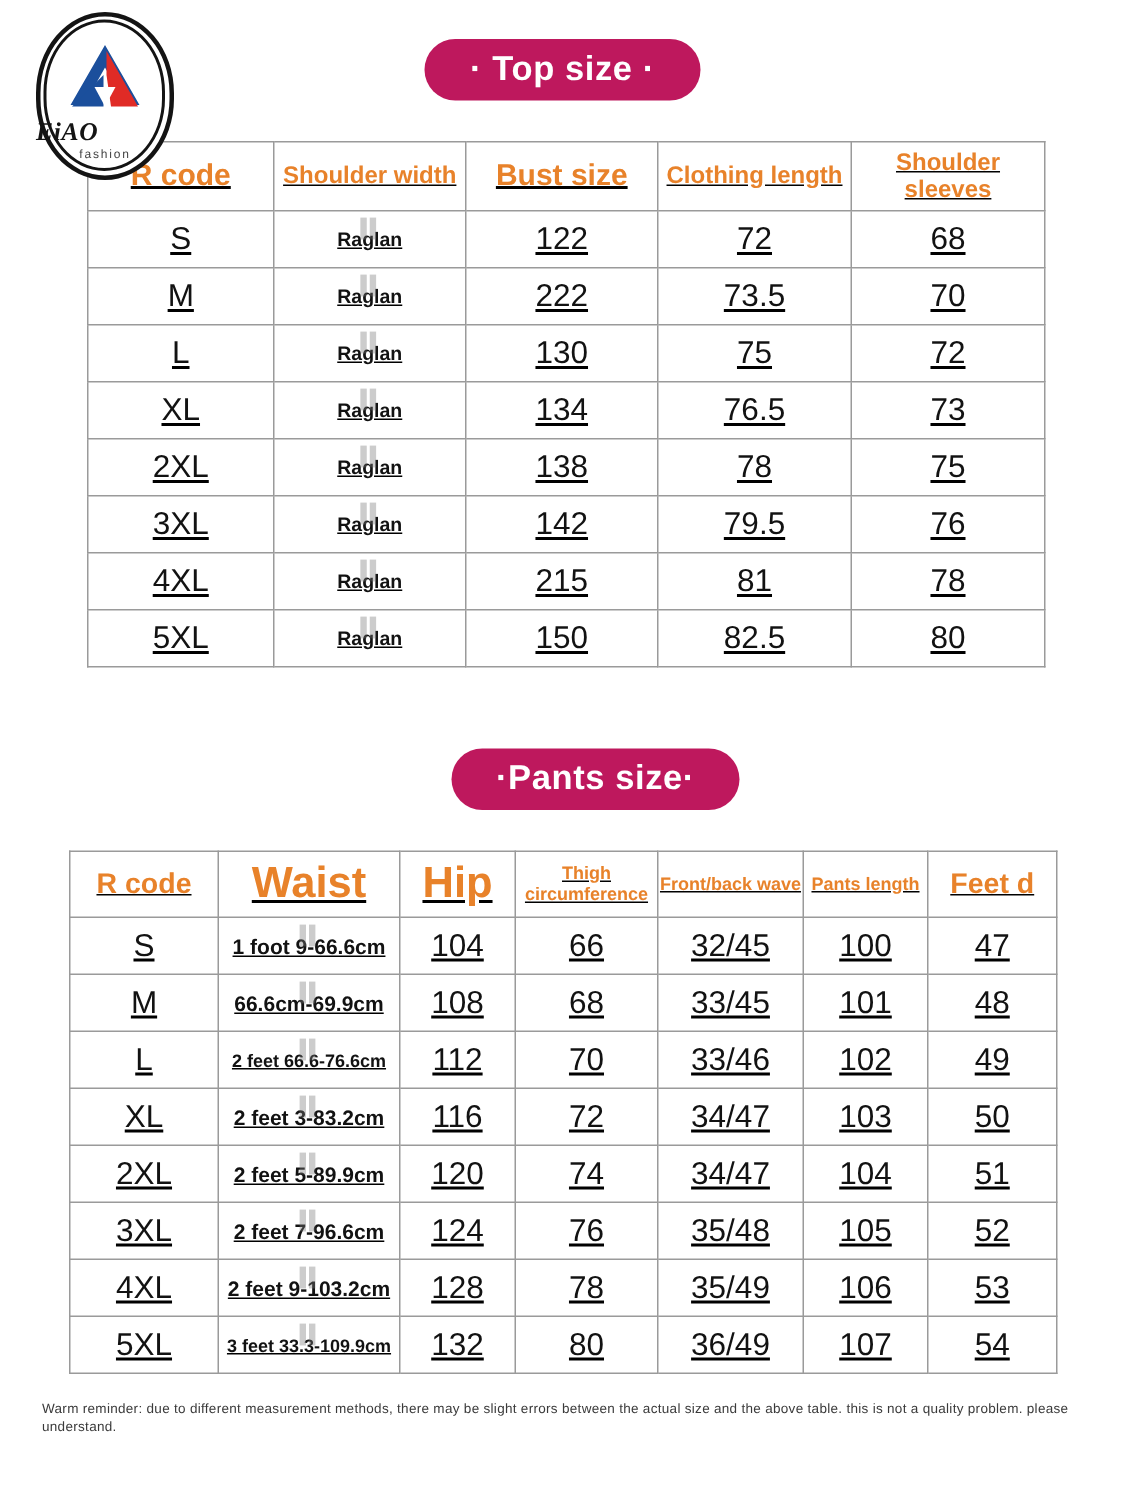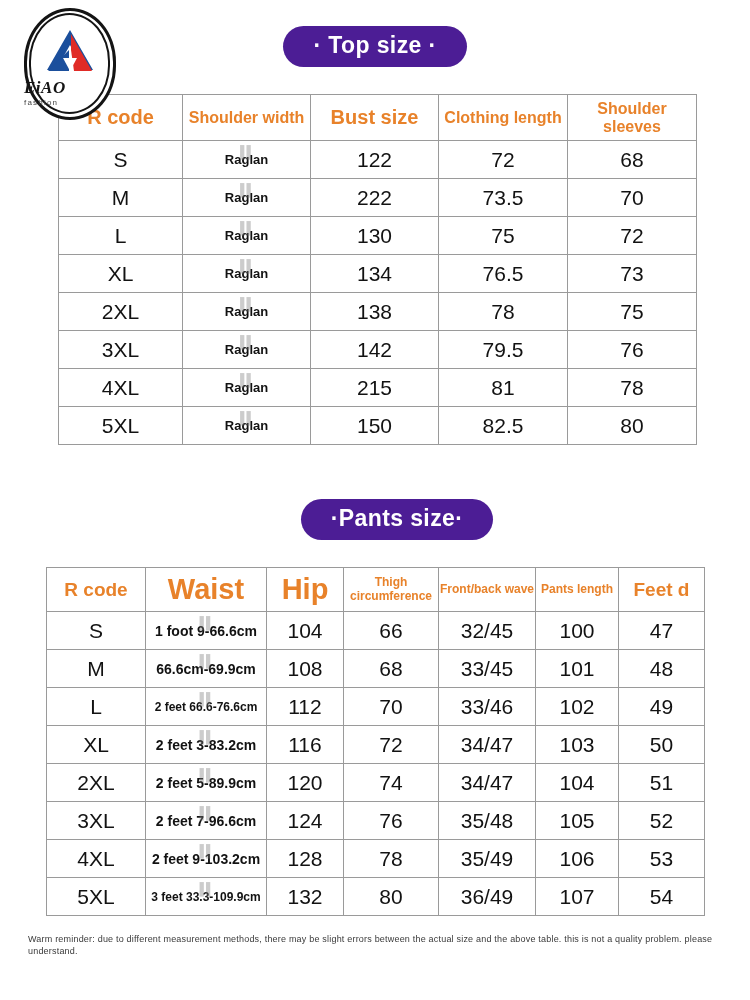--- a/index.html
+++ b/index.html
@@ -52,48 +52,49 @@
     font-weight: bold;
     font-style: italic;
     font-size: 17px;
     letter-spacing: 0.5px;
     color: #141414;
   }
   .logo-sub {
     position: absolute;
     left: 0; right: 0;
     top: 90px;
-    text-align: left;
+    text-align: center;
     font-size: 8px;
     letter-spacing: 1.2px;
     color: #444;
   }
 
   
   .pill-row { text-align: center; }
   .pill {
     display: inline-block;
-    background: #4c1d95;
+    background: #be185d;
     color: #ffffff;
     font-size: 23px;
     font-weight: bold;
     padding: 7px 30px 9px;
     border-radius: 24px;
     letter-spacing: 0.4px;
     line-height: 1.1;
   }
 
   #top-title-row { position: absolute; left: 0; right: 0; top: 26px; }
   #pants-title-row { position: absolute; left: 0; right: 0; top: 499px; padding-left: 44px; }
 
   
   table {
     border-collapse: collapse;
     table-layout: fixed;
     background: #fff;
+    text-decoration: underline;
   }
   table td, table th {
     border: 1px solid #9a9a9a;
     text-align: center;
     vertical-align: middle;
     color: #121212;
     font-weight: normal;
   }
   thead th {
     color: #e8822a;

